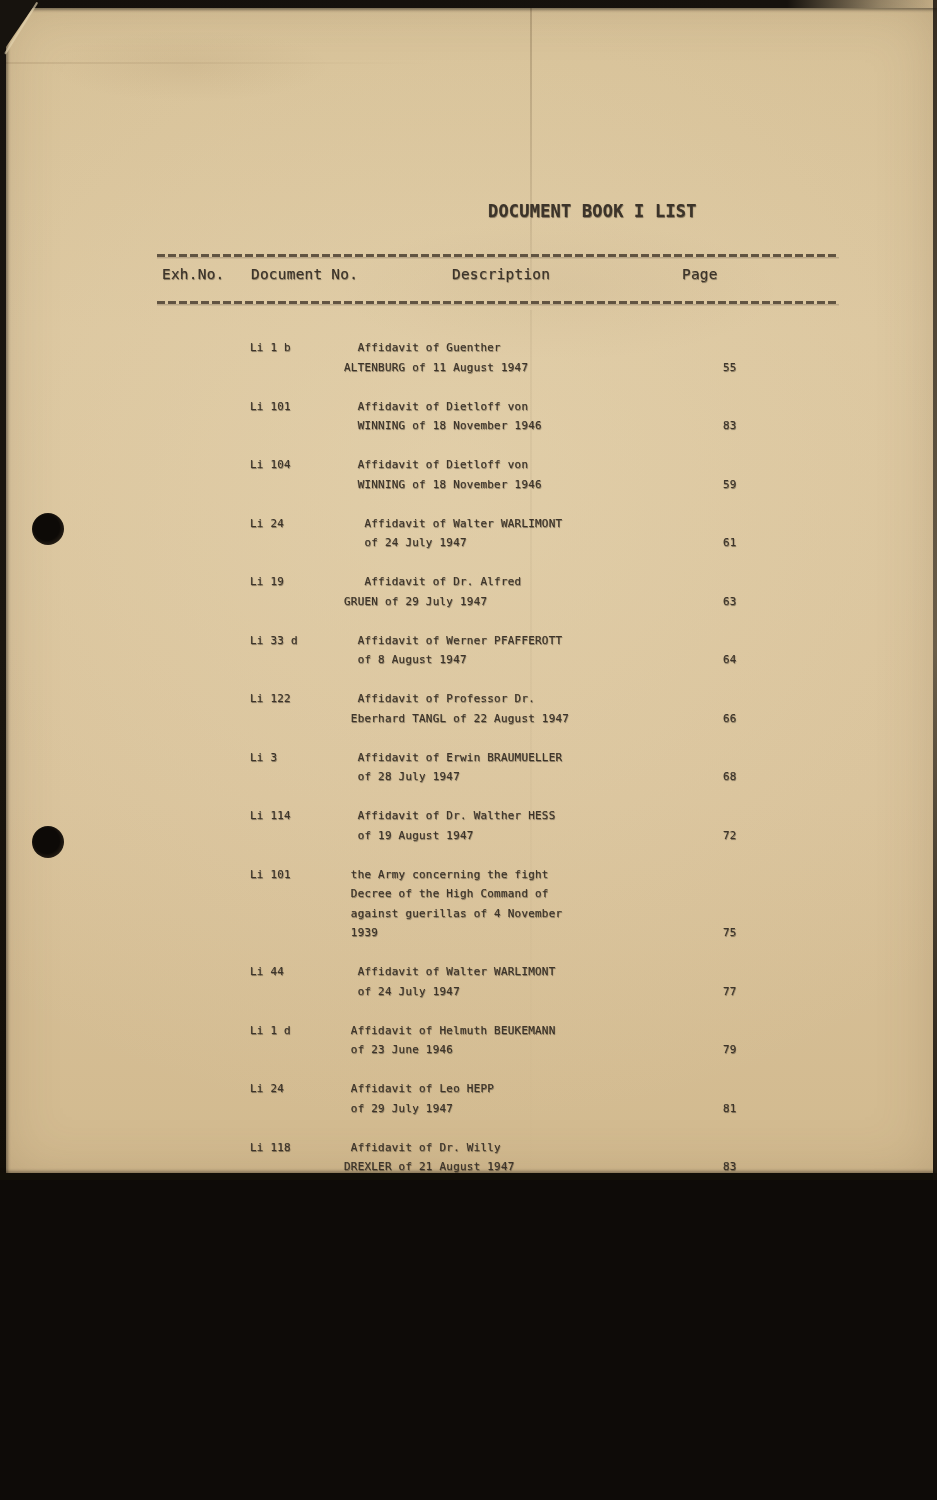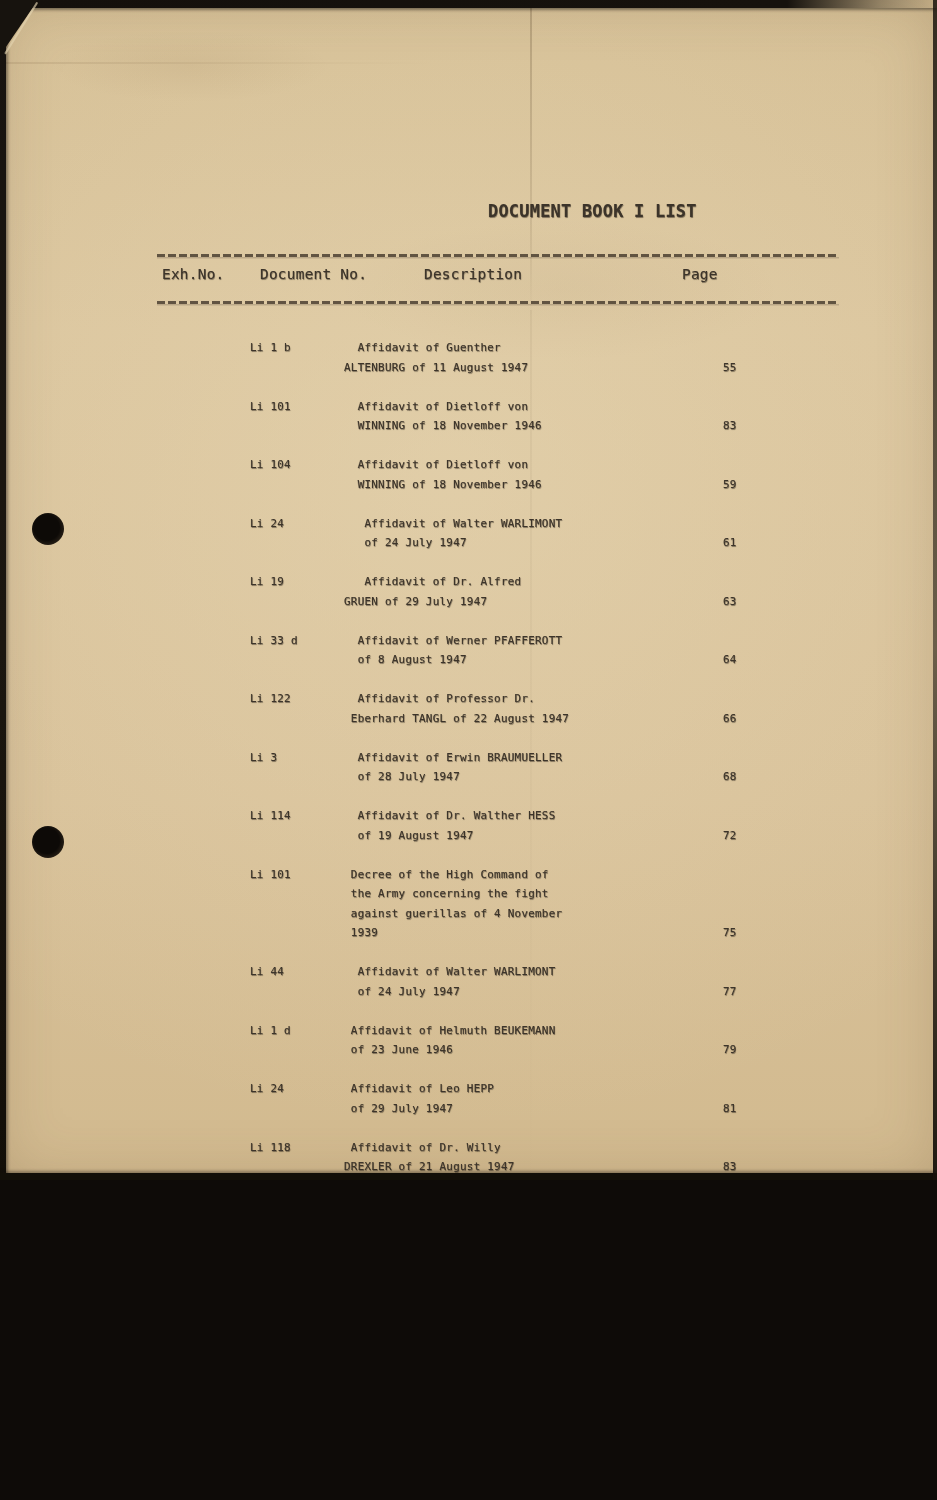--- a/index.html
+++ b/index.html
@@ -43,21 +43,21 @@
   
   .title{position:absolute;left:488px;top:201px;margin:0;z-index:3;
     font-size:17px;font-weight:700;letter-spacing:.2px;}
   .rule{position:absolute;left:157px;width:682px;height:3px;z-index:3;opacity:.82;
     background:repeating-linear-gradient(90deg,#473b2d 0px,#473b2d 8px,rgba(71,59,45,0) 8px,rgba(71,59,45,0) 11px);
     box-shadow:0 1.5px 0 rgba(71,59,45,.28);}
   .rule-1{top:254px;}
   .rule-2{top:301px;}
   .head{position:absolute;top:266px;left:0;width:100%;z-index:3;font-size:14.5px;letter-spacing:.2px;}
   .head span{position:absolute;white-space:pre;}
-  .h-exh{left:162px;} .h-doc{left:260px;} .h-desc{left:424px;text-align:right;} .h-page{left:682px;}
+  .h-exh{left:162px;} .h-doc{left:251px;} .h-desc{left:452px;text-align:right;} .h-page{left:682px;}
   .entries{position:absolute;top:338px;left:163px;width:680px;z-index:3;
     font-size:11px;line-height:19.5px;letter-spacing:.2px;}
   .row{display:grid;grid-template-columns:87px 94px 368px 60px;margin-bottom:19.5px;}
   .cell{white-space:pre;}
   .cell.pg{align-self:end;padding-left:11px;}
   .desc .line{white-space:pre;}
 </style>
 </head>
 <body>
 
@@ -128,21 +128,21 @@
       </div>
       <div class="row">
         <div class="cell exh"></div>
         <div class="cell doc">Li 114</div>
         <div class="cell desc"><div class="line">  Affidavit of Dr. Walther HESS</div><div class="line">  of 19 August 1947</div></div>
         <div class="cell pg">72</div>
       </div>
       <div class="row">
         <div class="cell exh"></div>
         <div class="cell doc">Li 101</div>
-        <div class="cell desc"><div class="line"> Decree of the High Command of</div><div class="line"> the Army concerning the fight</div><div class="line"> against guerillas of 4 November</div><div class="line"> 1939</div></div>
+        <div class="cell desc"><div class="line"> the Army concerning the fight</div><div class="line"> Decree of the High Command of</div><div class="line"> against guerillas of 4 November</div><div class="line"> 1939</div></div>
         <div class="cell pg">75</div>
       </div>
       <div class="row">
         <div class="cell exh"></div>
         <div class="cell doc">Li 44</div>
         <div class="cell desc"><div class="line">  Affidavit of Walter WARLIMONT</div><div class="line">  of 24 July 1947</div></div>
         <div class="cell pg">77</div>
       </div>
       <div class="row">
         <div class="cell exh"></div>

